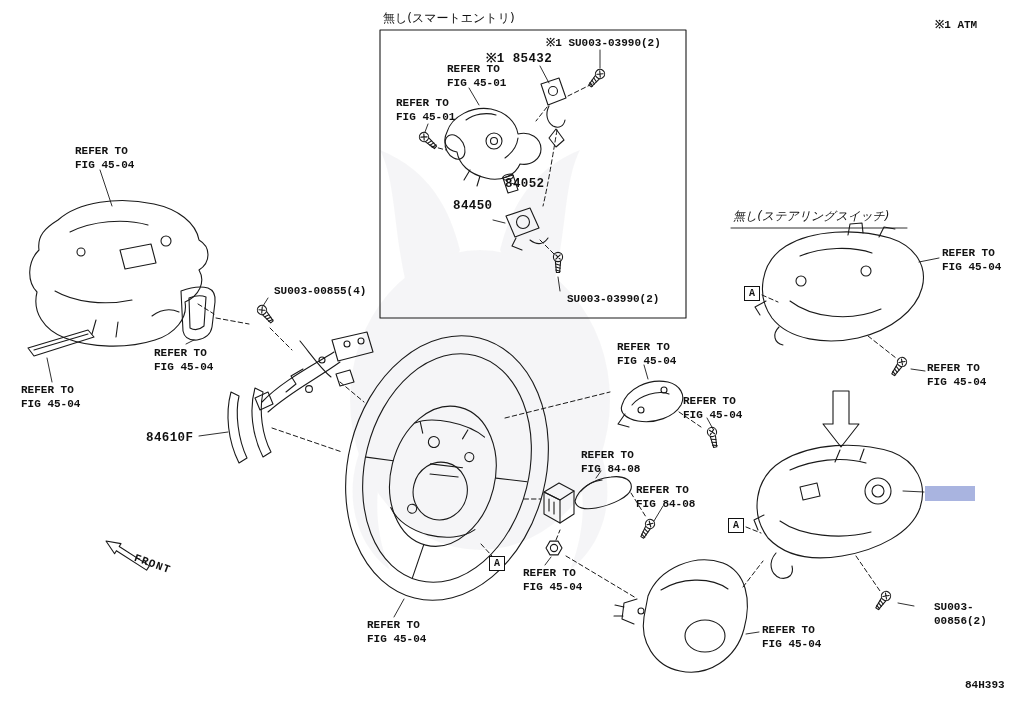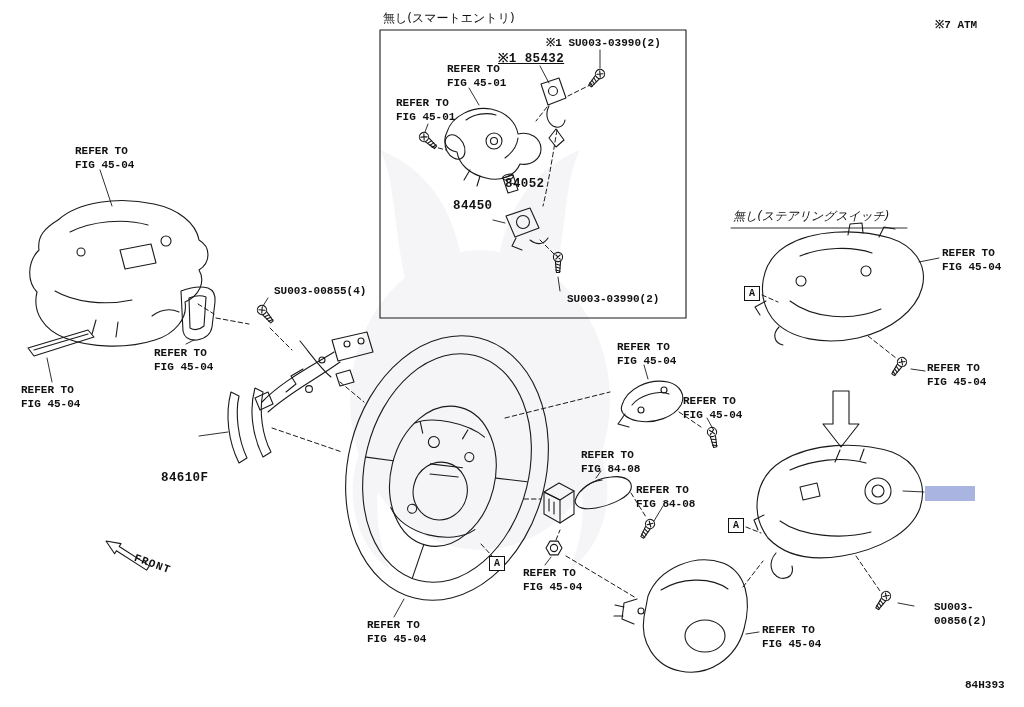--- a/index.html
+++ b/index.html
@@ -248,38 +248,38 @@
     <path class="ld" d="M 469,88 L 479,105"></path>
     <path class="ld" d="M 428,124 L 425,132"></path>
     <path class="ld" d="M 731,228 L 907,228"></path>
   </g>
 
   <path d="M 149.4,565.9 L 119.2,546.5 L 121,543.6 L 106,541 L 114.6,553.7 L 116.4,550.7 L 146.6,570.1 Z"></path>
 </svg>
 
 <div class="jp" style="left:383px; top:10px;">無し(スマートエントリ)</div>
 <div class="lbl" style="left:546px; top:36px;">※1 SU003-03990(2)</div>
-<div class="lbl big" style="left:498px; top:51px;text-decoration:underline;">※1 85432</div>
+<div class="lbl big" style="left:486px; top:51px;">※1 85432</div>
 <div class="lbl" style="left:447px; top:62px;">REFER TO
 FIG 45-01</div>
 <div class="lbl" style="left:396px; top:96px;">REFER TO
 FIG 45-01</div>
 <div class="lbl big" style="left:470px; top:176px;margin-left:35px;">84052</div>
 <div class="lbl big" style="left:453px; top:198px;">84450</div>
 <div class="lbl" style="left:523px; top:292px;margin-left:44px;">SU003-03990(2)</div>
-<div class="lbl" style="left:935px; top:18px;">※7 ATM</div>
+<div class="lbl" style="left:935px; top:18px;">※1 ATM</div>
 
 <div class="lbl" style="left:75px;  top:144px;">REFER TO
 FIG 45-04</div>
 <div class="lbl" style="left:230px; top:284px;margin-left:44px;">SU003-00855(4)</div>
 <div class="lbl" style="left:154px; top:346px;">REFER TO
 FIG 45-04</div>
 <div class="lbl" style="left:21px;  top:383px;">REFER TO
 FIG 45-04</div>
-<div class="lbl big" style="left:161px; top:430px;margin-top:40px;">84610F</div>
+<div class="lbl big" style="left:146px; top:430px;">84610F</div>
 
 <div class="jp" style="left:733px; top:208px;font-style:italic;">無し(ステアリングスイッチ)</div>
 <div class="lbl" style="left:942px; top:246px;">REFER TO
 FIG 45-04</div>
 <div class="lbl" style="left:927px; top:361px;">REFER TO
 FIG 45-04</div>
 
 <div class="lbl" style="left:617px; top:340px;">REFER TO
 FIG 45-04</div>
 <div class="lbl" style="left:683px; top:394px;">REFER TO

